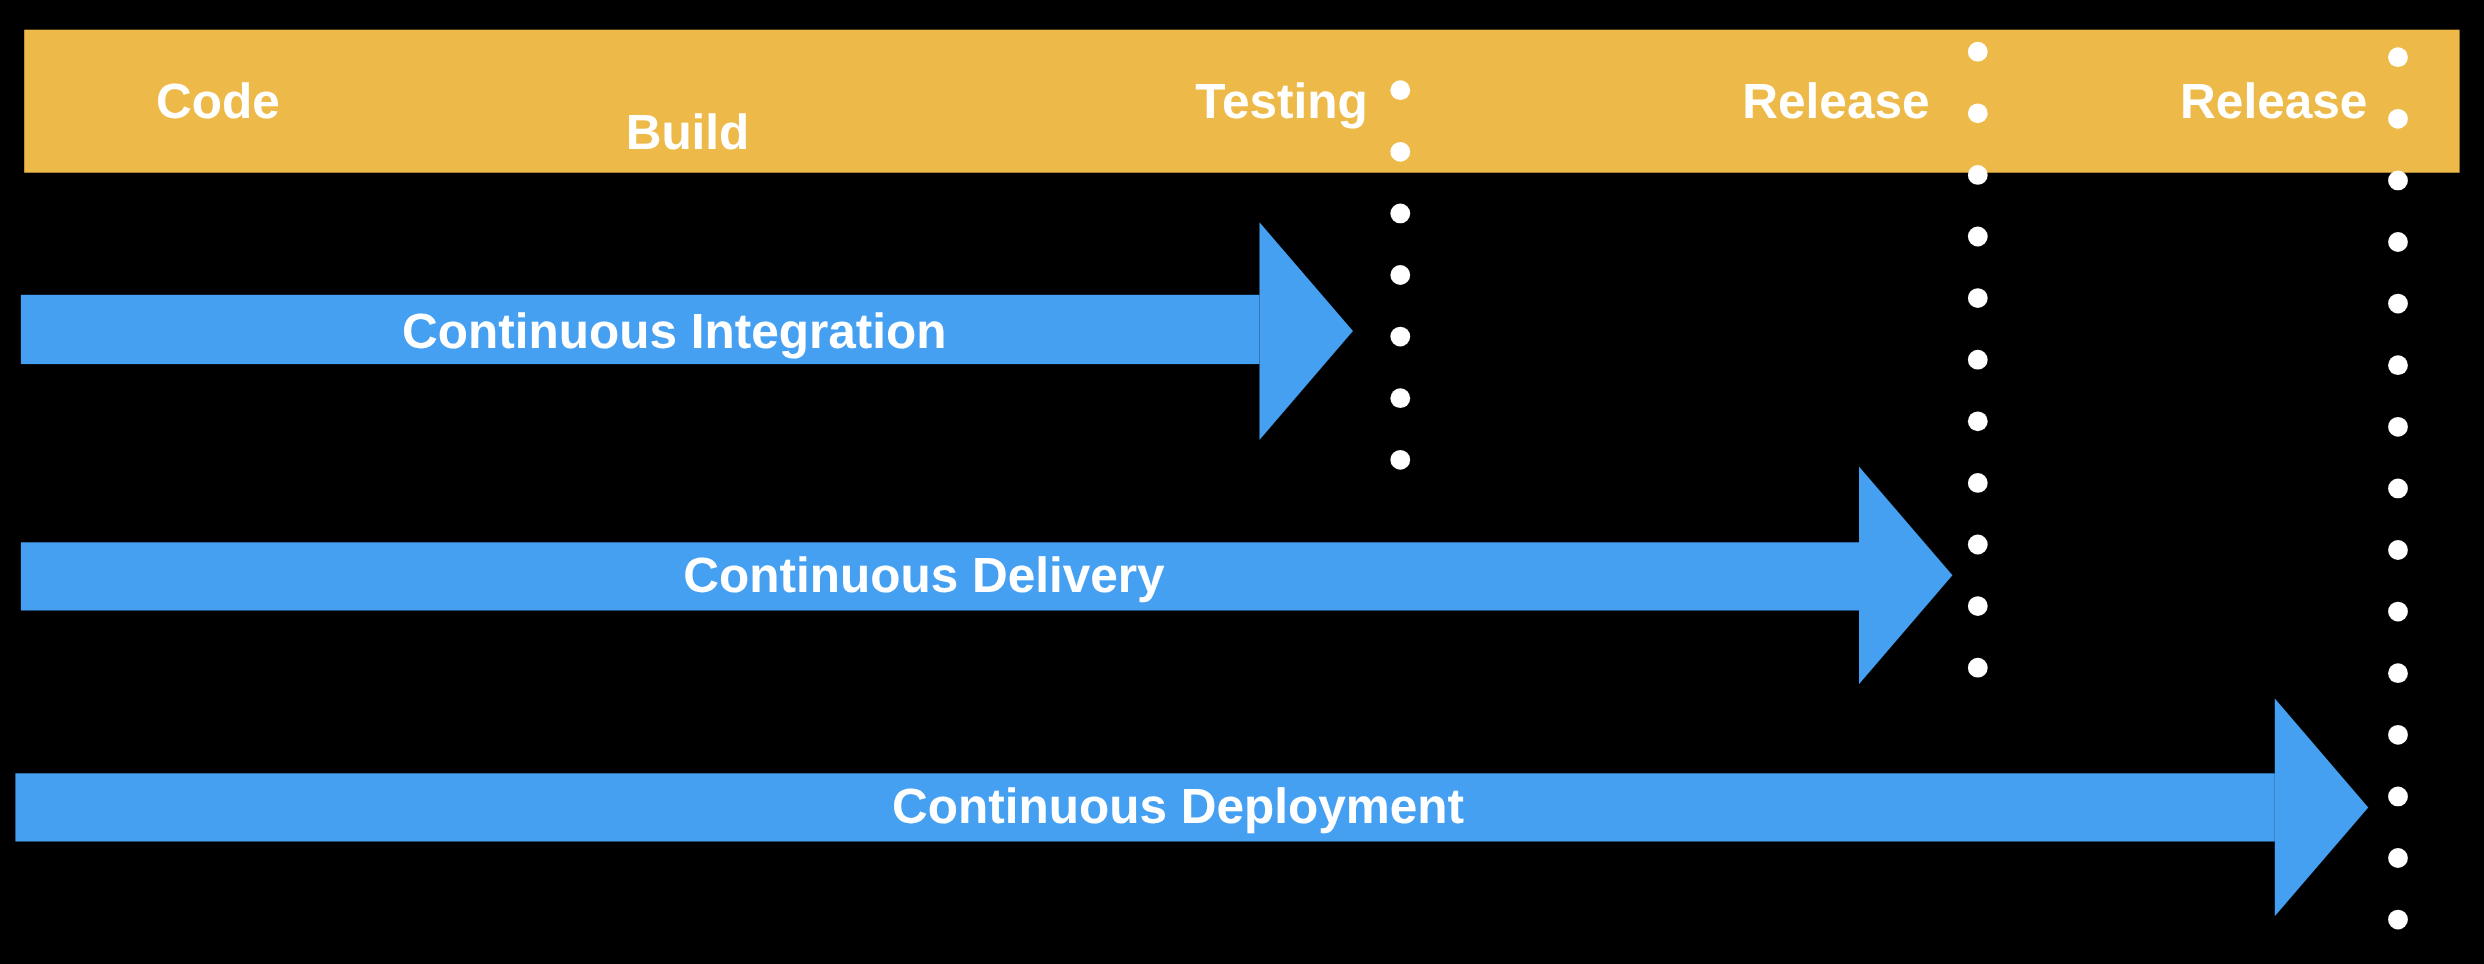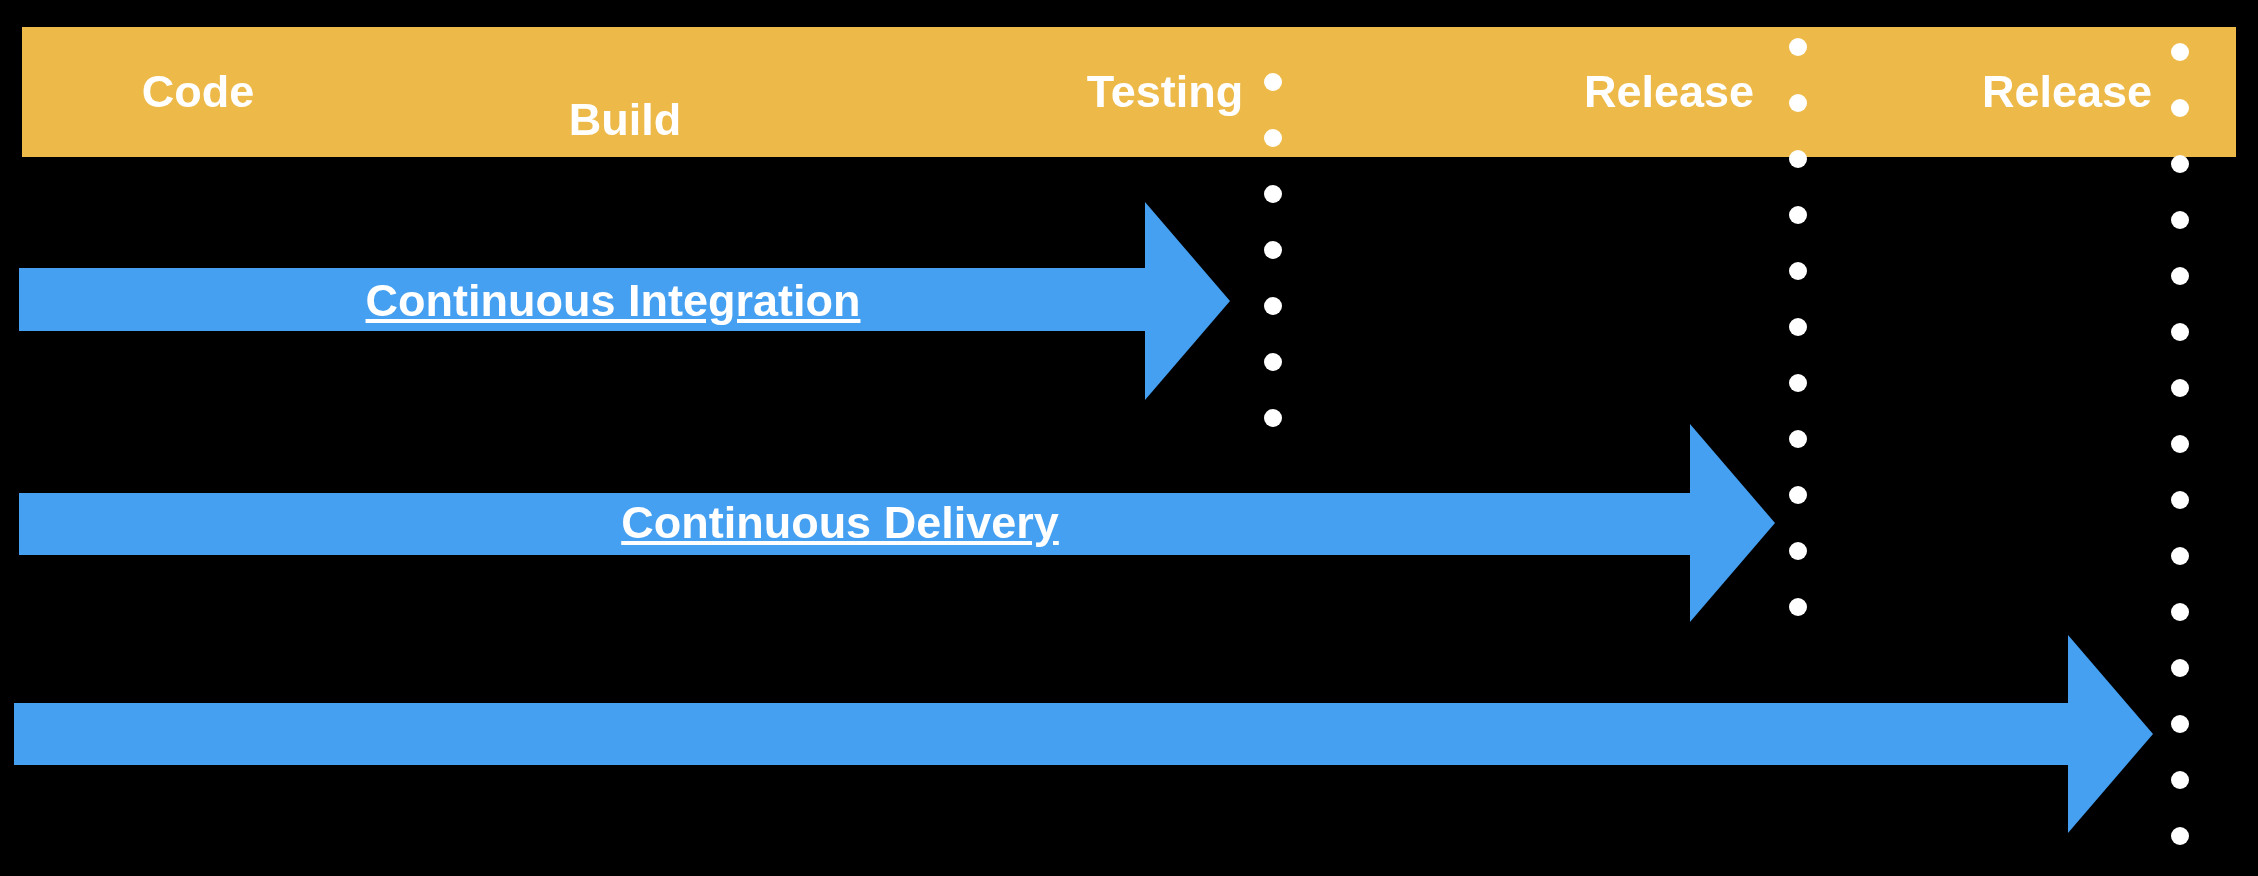--- a/index.html
+++ b/index.html
@@ -77,21 +77,20 @@
   .arrow-3 .head  { left: 2054px; top: 0; }
 
   .arrow-label {
     position: absolute;
     transform: translate(-50%, -50%);
     color: var(--text, #fff);
     font-size: 45px;
     font-weight: 700;
     white-space: nowrap;
     z-index: 5;
-    text-decoration: underline;
   }
   .arrow-label.a0 { left: 613px;  top: 301px; }
   .arrow-label.a1 { left: 840px;  top: 523px; }
   .arrow-label.a2 { left: 1071px; top: 733px; }
 </style>
 </head>
 <body>
 
 <div class="canvas" style="--bg: #000000; --bar: #EDB948; --arrow: #45A0F2; --text: #FFFFFF; --dot: #FFFFFF;">
 
@@ -151,14 +150,15 @@
     <div class="shaft"></div>
     <div class="head"></div>
   </div>
   <div class="arrow arrow-3">
     <div class="shaft"></div>
     <div class="head"></div>
   </div>
 
   <span class="arrow-label a0">Continuous Integration</span>
   <span class="arrow-label a1">Continuous Delivery</span>
+  <span class="arrow-label a2">Continuous Deployment</span>
 
 </div>
 
 </body></html>

